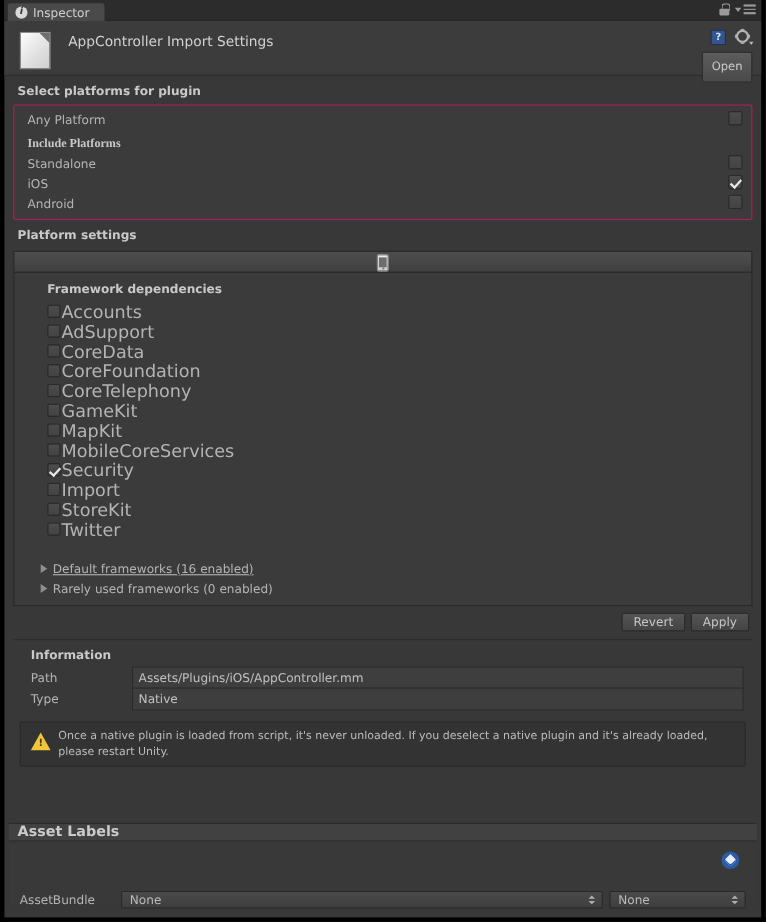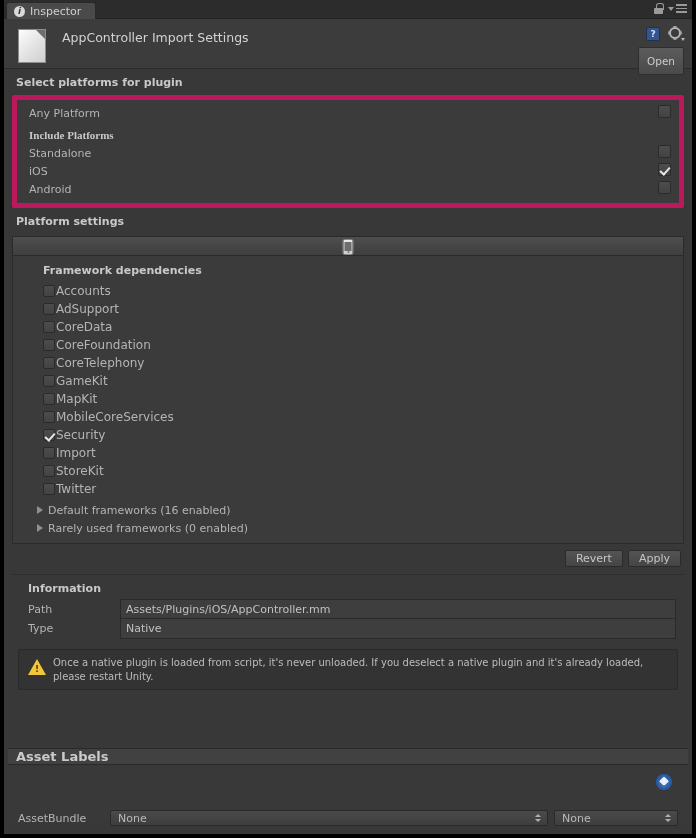--- a/index.html
+++ b/index.html
@@ -115,21 +115,21 @@
   }
 
   
   .body { position: relative; padding: 0 8px; }
 
   .section-title {
     font-size: 11px; font-weight: bold; color: #c9c9c9;
     padding: 7px 0 6px 4px;
   }
   .boxed {
-    border: 5px solid #be185d;
+    border: 1px solid #be185d;
     background: #3b3b3b;
     border-radius: 2px;
   }
 
   .row {
     position: relative; display: flex; align-items: center;
     height: 18px; padding-left: 12px;
     font-size: 11px; color: #b4b4b4;
   }
   .row.sub { font-weight: bold; color: #c9c9c9; }
@@ -176,21 +176,21 @@
     border: 1px solid #2a2a2a; border-top: none;
     padding: 6px 0 6px 0;
   }
   .fw-title {
     font-size: 11px; font-weight: bold; color: #c9c9c9;
     padding: 2px 0 5px 30px;
   }
   .fw-row {
     display: flex; align-items: center; gap: 1px;
     height: 18px; padding-left: 30px;
-    font-size: 12px; color: #b4b4b4;
+    font-size: 16px; color: #b4b4b4;
   }
   .fw-row .cbox { width: 12px; height: 12px; }
 
   .fold-row {
     display: flex; align-items: center; gap: 5px;
     height: 18px; padding-left: 24px;
     font-size: 11px; color: #b4b4b4;
   }
   .tri {
     width: 0; height: 0;
@@ -412,21 +412,21 @@
       </div>
       <div class="fw-row">
         <span class="cbox"></span>
         <span>StoreKit</span>
       </div>
       <div class="fw-row">
         <span class="cbox"></span>
         <span>Twitter</span>
       </div>
 
-      <div class="fold-row" style="margin-top:3px;">
+      <div class="fold-row" style="margin-top:18px;text-decoration:underline;">
         <span class="tri"></span>
         <span>Default frameworks (16 enabled)</span>
       </div>
       <div class="fold-row">
         <span class="tri"></span>
         <span>Rarely used frameworks (0 enabled)</span>
       </div>
 
     </div>
 

